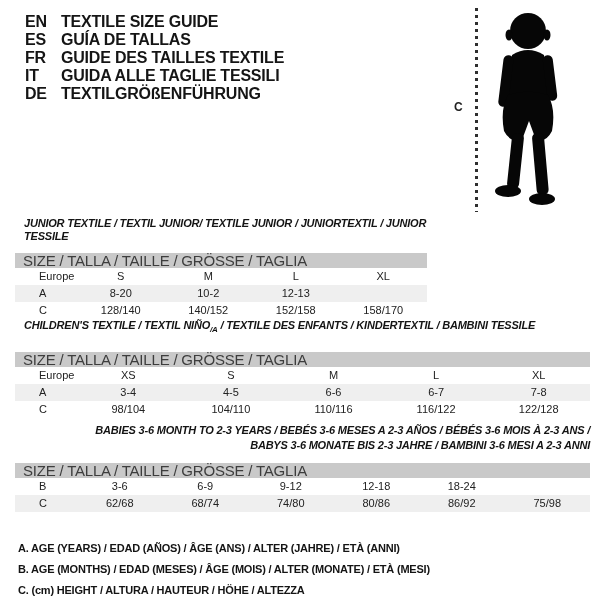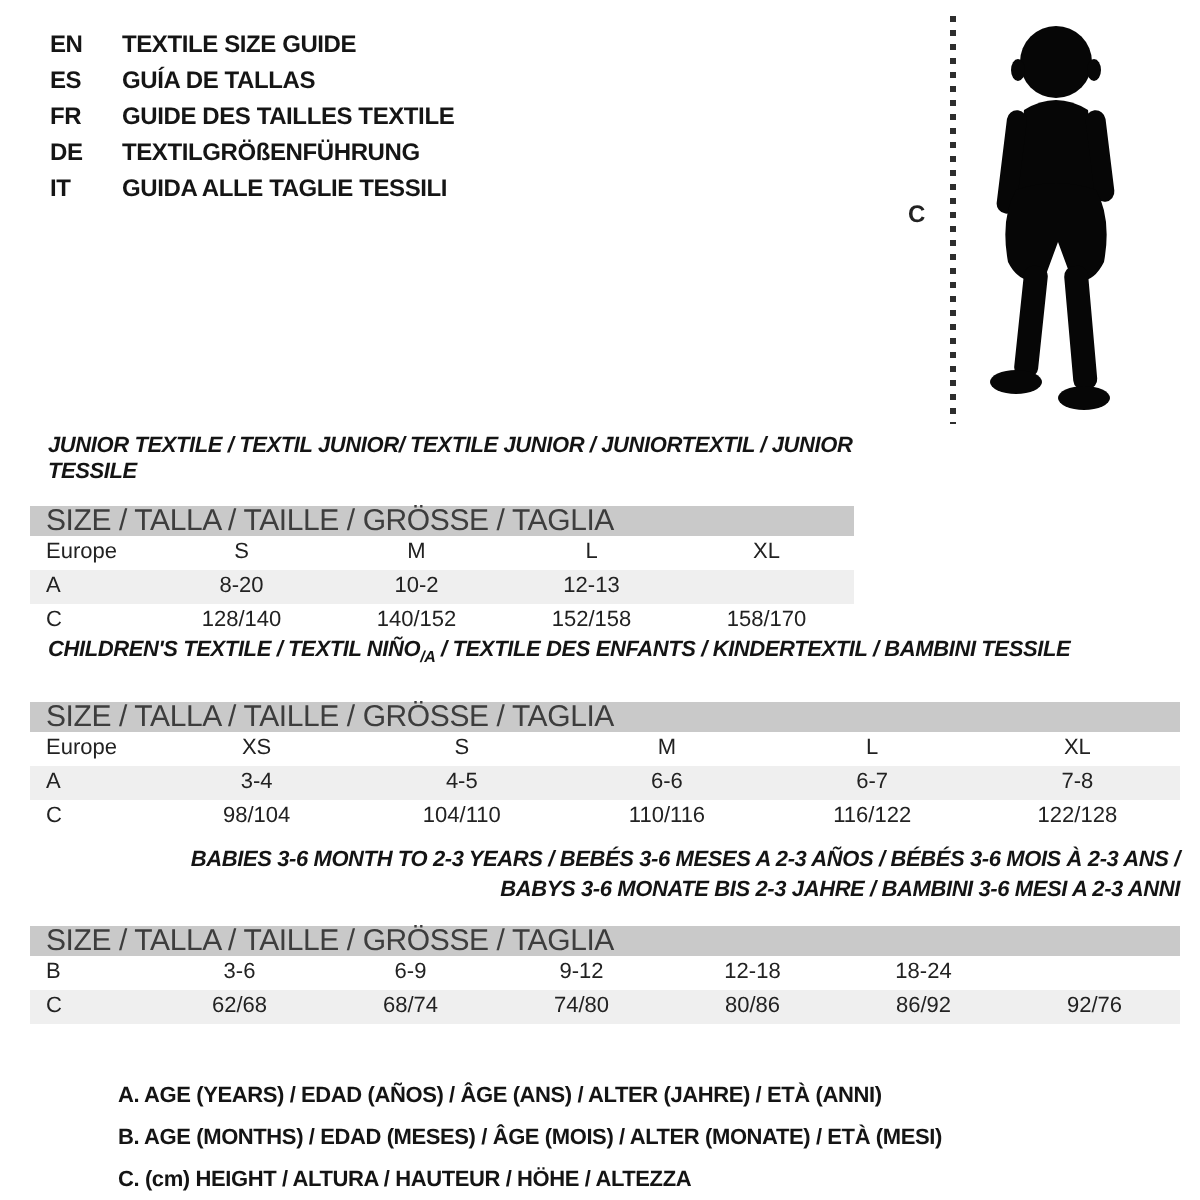--- a/index.html
+++ b/index.html
@@ -3,21 +3,21 @@
 <meta charset="utf-8">
 <style>
   html,body{margin:0;padding:0;}
   .page{
     position:relative; width:600px; height:600px; background:#ffffff;
     font-family:"Liberation Sans","DejaVu Sans",sans-serif;
     color:#1f1f1f; overflow:hidden;
   }
   
   .lang-block{position:absolute; top:13px; left:25px;}
-  .lang-row{display:flex; line-height:18px; font-size:12px; font-weight:700; letter-spacing:-0.2px; color:#151515;}
+  .lang-row{display:flex; line-height:18px; font-size:16px; font-weight:700; letter-spacing:-0.2px; color:#151515;}
   .lang-code{width:36px; flex:0 0 36px;}
   
   .figure{position:absolute; top:0; left:440px; width:160px; height:220px;}
   .dash-line{
     position:absolute; left:35px; top:8px; width:3px; height:204px;
     background:repeating-linear-gradient(to bottom,#2e2e2e 0 3px,transparent 3px 7px);
   }
   .measure-label{position:absolute; left:14px; top:100px; font-size:12px; font-weight:700; color:#222;}
   .baby-svg{position:absolute; left:42px; top:9px;}
   
@@ -33,51 +33,51 @@
     font-size:15px; letter-spacing:-0.2px; padding-left:8px;
   }
   .sec-0 .size-band{margin-top:10px;}
   .sec-1 .size-band{margin-top:16px;}
   .sec-2 .size-band{margin-top:10px;}
   .trow{display:grid; height:17px; line-height:17px; font-size:11px; color:#222;}
   .sec-0 .trow{grid-template-columns:62px repeat(4,1fr);}
   .sec-1 .trow{grid-template-columns:62px repeat(5,1fr);}
   .sec-2 .trow{grid-template-columns:62px repeat(6,1fr);}
   .trow.shaded{background:#efefef;}
-  .trow .rlabel{padding-left:8px; text-align:left;}
+  .trow .rlabel{padding-left:8px; text-align:left;margin-left:16px;}
   .trow .cell{text-align:center;}
   
   .footnotes{position:absolute; top:538px; left:18px;}
-  .footnote{font-size:11px; font-weight:700; letter-spacing:-0.2px; line-height:21px; color:#141414;margin-left:41px;}
+  .footnote{font-size:11px; font-weight:700; letter-spacing:-0.2px; line-height:21px; color:#141414;}
 </style>
 </head>
 <body>
 
 <div class="page">
 
   <div class="lang-block" id="langs">
       <div class="lang-row">
         <span class="lang-code">EN</span>
         <span class="lang-text">TEXTILE SIZE GUIDE</span>
       </div>
       <div class="lang-row">
         <span class="lang-code">ES</span>
         <span class="lang-text">GUÍA DE TALLAS</span>
       </div>
       <div class="lang-row">
         <span class="lang-code">FR</span>
         <span class="lang-text">GUIDE DES TAILLES TEXTILE</span>
       </div>
       <div class="lang-row">
+        <span class="lang-code">IT</span>
+        <span class="lang-text">GUIDA ALLE TAGLIE TESSILI</span>
+      </div>
+      <div class="lang-row">
         <span class="lang-code">DE</span>
         <span class="lang-text">TEXTILGRÖßENFÜHRUNG</span>
-      </div>
-      <div class="lang-row">
-        <span class="lang-code">IT</span>
-        <span class="lang-text">GUIDA ALLE TAGLIE TESSILI</span>
       </div>
     </div>
 
   <div class="figure">
     <div class="dash-line"></div>
     <div class="measure-label">C</div>
     <svg class="baby-svg" width="92" height="200" viewBox="0 0 92 200" fill="#060606" xmlns="http://www.w3.org/2000/svg">
       <circle cx="46" cy="22" r="18"></circle>
       <ellipse cx="27" cy="26" rx="3.5" ry="5.5"></ellipse>
       <ellipse cx="65" cy="26" rx="3.5" ry="5.5"></ellipse>
@@ -156,21 +156,21 @@
           <span class="cell">12-18</span>
           <span class="cell">18-24</span>
         </div>
         <div class="trow shaded">
           <span class="rlabel">C</span>
           <span class="cell">62/68</span>
           <span class="cell">68/74</span>
           <span class="cell">74/80</span>
           <span class="cell">80/86</span>
           <span class="cell">86/92</span>
-          <span class="cell">92/76</span>
+          <span class="cell">75/98</span>
         </div>
       </div>
     </div>
 
   <div class="footnotes" id="footnotes">
       <div class="footnote">A. AGE (YEARS) / EDAD (AÑOS) / ÂGE (ANS) / ALTER (JAHRE) / ETÀ (ANNI)</div>
       <div class="footnote">B. AGE (MONTHS) / EDAD (MESES) / ÂGE (MOIS) / ALTER (MONATE) / ETÀ (MESI)</div>
       <div class="footnote">C. (cm) HEIGHT / ALTURA / HAUTEUR / HÖHE / ALTEZZA</div>
     </div>
 

